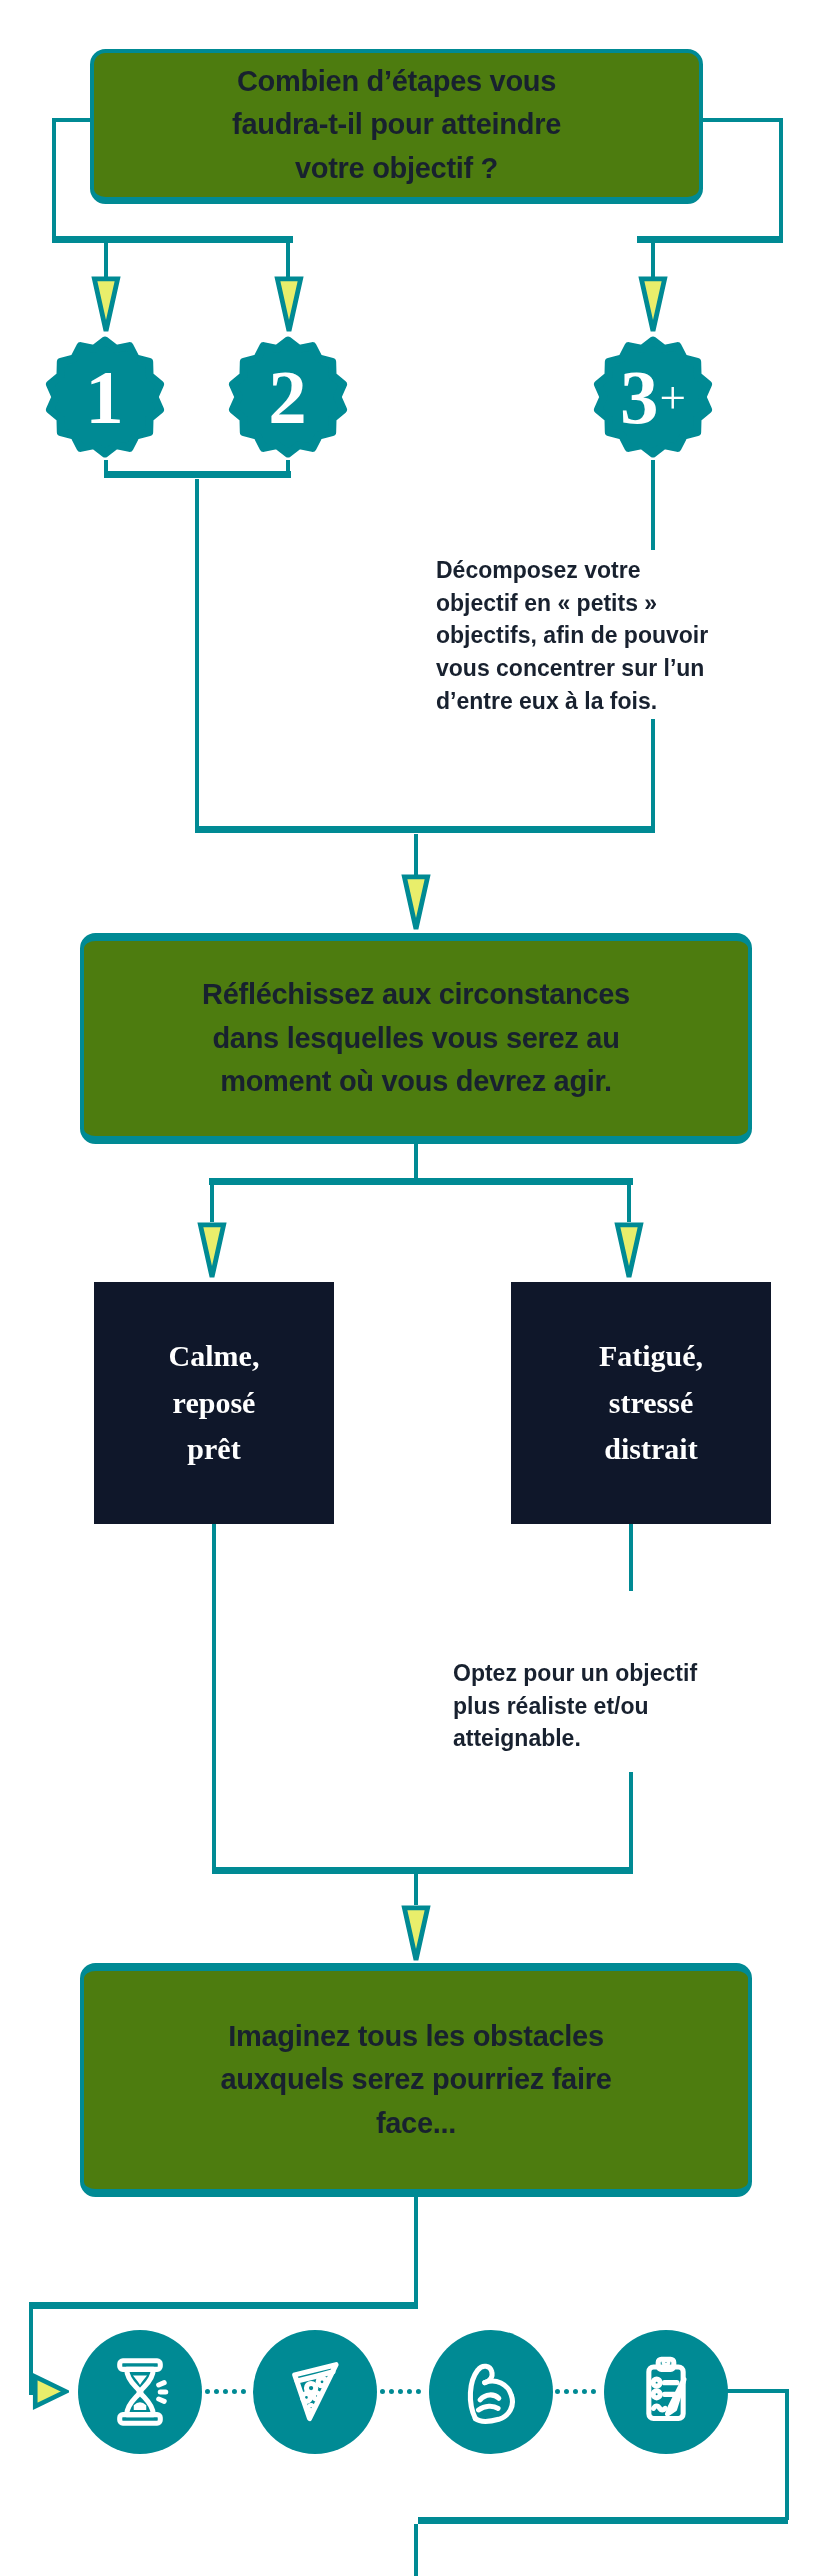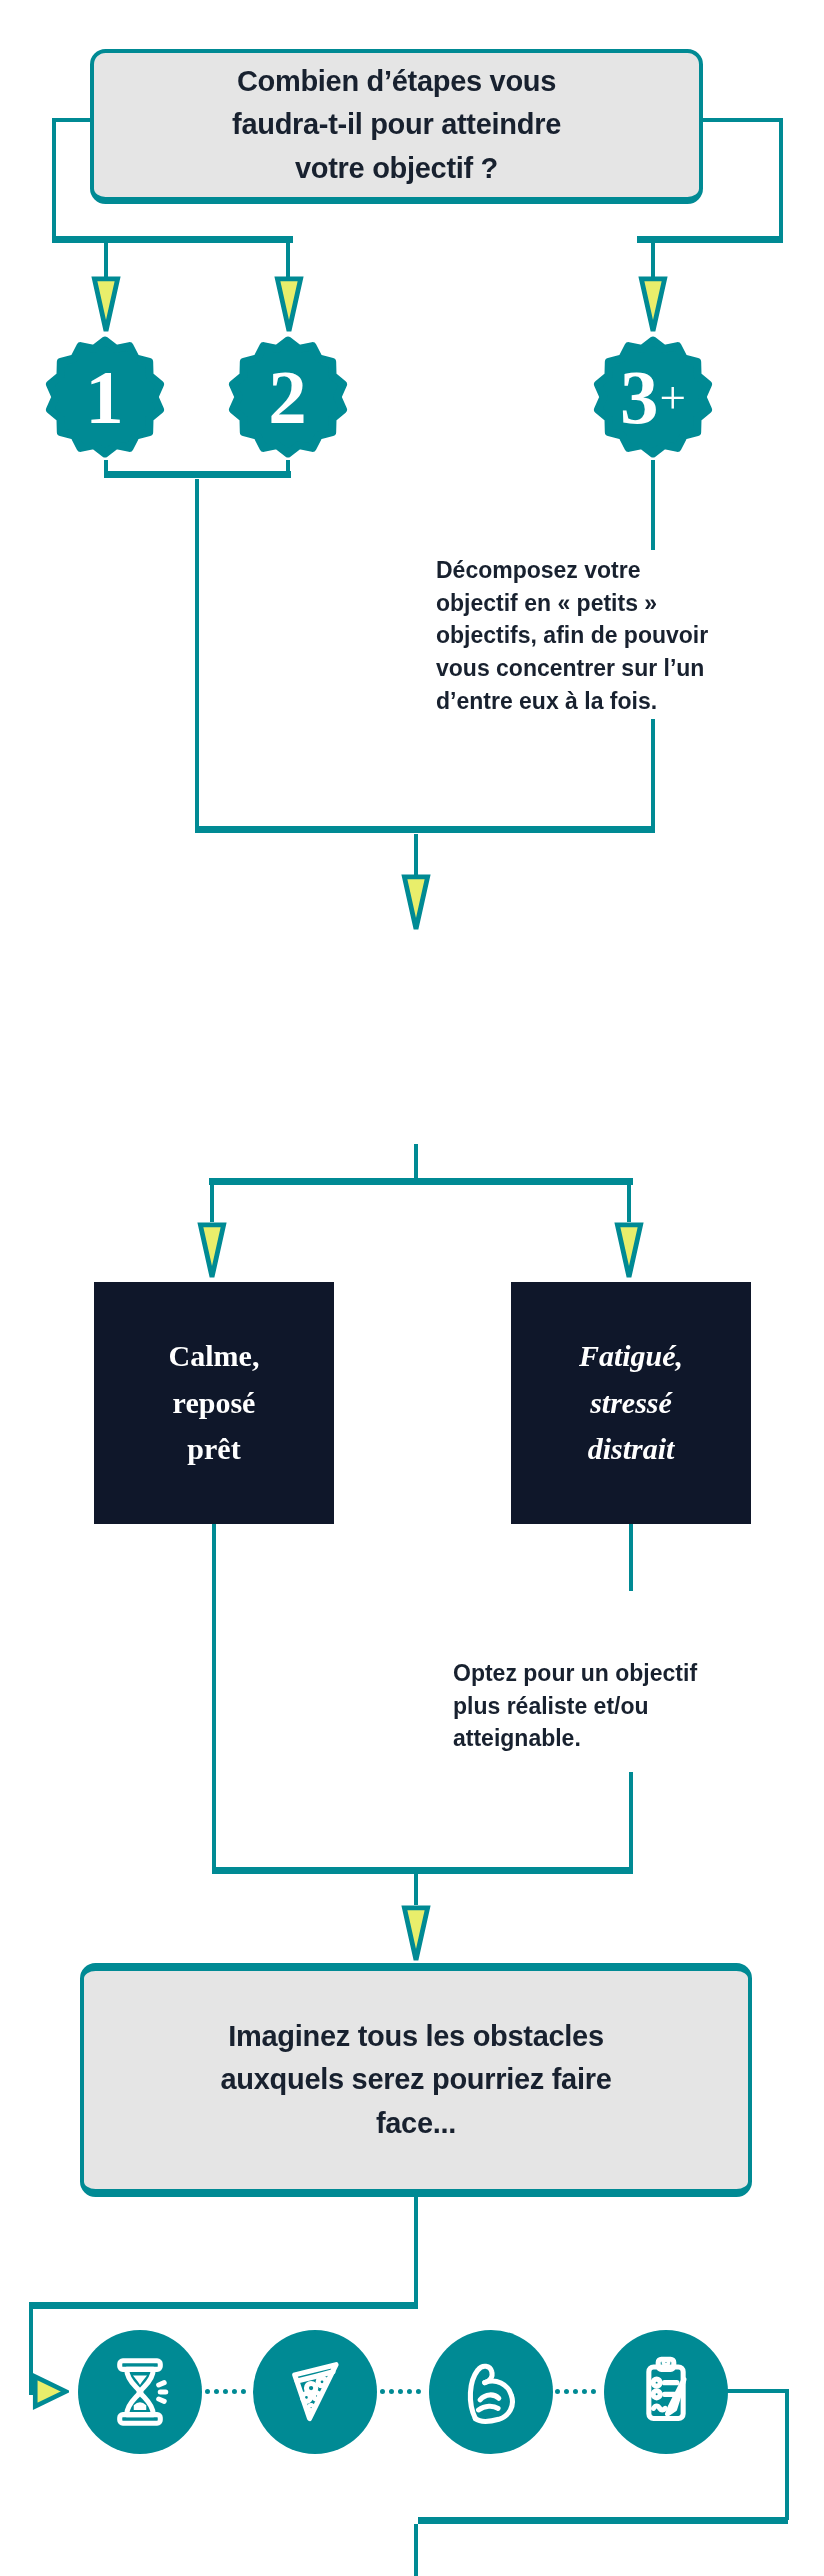--- a/index.html
+++ b/index.html
@@ -4,21 +4,21 @@
 <style>
   html,body{margin:0;padding:0;background:#ffffff;}
   #canvas{position:relative;width:824px;height:3400px;background:#ffffff;overflow:hidden;
           font-family:"Liberation Sans","DejaVu Sans",sans-serif;}
   
   .vl,.hl,.hb{position:absolute;background:#008a94;}
   .vl{width:3.6px;}
   .hl{height:3.6px;}
   .hb{height:7.2px;}
   
-  .qbox{position:absolute;box-sizing:border-box;background:#e5e5e5;border:4.6px solid #008a94;
+  .qbox{position:absolute;box-sizing:border-box;background:#4d7c0f;border:4.6px solid #008a94;
         border-top-width:8.2px;border-bottom-width:8.2px;border-radius:15.5px;
         display:flex;align-items:center;justify-content:center;text-align:center;z-index:2;}
   .qbox.firstbox{border-top-width:4.6px;border-bottom-width:7.2px;}
   .qtext{font-weight:bold;font-size:29px;line-height:1.5;letter-spacing:-0.3px;color:#18212f;
          white-space:pre-line;}
   
   .note{position:absolute;font-weight:bold;font-size:23px;line-height:1.42;color:#18212f;
         white-space:pre-line;z-index:2;}
   
   .arrow{position:absolute;z-index:3;}
@@ -30,21 +30,21 @@
   .badge-label{position:absolute;left:0;top:0;width:126px;height:126px;display:flex;
                align-items:center;justify-content:center;color:#fff;
                font-family:"Liberation Serif","DejaVu Serif",serif;font-weight:bold;
                font-size:77px;line-height:1;}
   .badge-suffix{font-size:47px;font-weight:normal;margin-left:1px;}
   
   .fillbox{position:absolute;background:#0f172a;color:#ffffff;display:flex;align-items:center;
            justify-content:center;text-align:center;white-space:pre-line;z-index:2;
            font-family:"Liberation Serif","DejaVu Serif",serif;font-weight:bold;}
   .statebox{font-size:30px;line-height:1.55;}
-  .statebox.it{font-style:italic;}
+  .statebox.it{padding-left:20px;}
   
   .circle{position:absolute;width:124px;height:124px;border-radius:50%;background:#008a94;
           display:flex;align-items:center;justify-content:center;z-index:2;}
   .circle svg{width:78px;height:78px;stroke:#ffffff;stroke-width:6.5;fill:none;
               stroke-linecap:round;stroke-linejoin:round;}
   .circle .fillwhite{fill:#ffffff;stroke:none;}
   
   .dots-h{position:absolute;height:0;border-top:5.7px dotted #008a94;z-index:1;}
 </style>
 </head>
@@ -119,20 +119,25 @@
 vous concentrer sur l’un
 d’entre eux à la fois.</div>
   <div class="vl" style="left:651px;top:719px;height:108px;"></div>
 
   <div class="hb" style="left:195px;top:826px;width:460px;"></div>
   <div class="vl" style="left:414px;top:834px;height:42px;"></div>
   <svg class="arrow" style="left:401px;top:874px;" width="30" height="58" viewBox="0 0 60 120">
       <polygon points="6,6 54,6 30,114"></polygon>
     </svg>
 
+  <div class="qbox" style="left:80px;top:933px;width:672px;height:211px;">
+    <div class="qtext">Réfléchissez aux circonstances
+dans lesquelles vous serez au
+moment où vous devrez agir.</div>
+  </div>
 
   <div class="vl" style="left:414px;top:1144px;height:34px;"></div>
   <div class="hb" style="left:209px;top:1178px;width:424px;"></div>
   <div class="vl" style="left:210px;top:1185px;height:37px;"></div>
   <div class="vl" style="left:627px;top:1185px;height:37px;"></div>
   <svg class="arrow" style="left:197px;top:1222px;" width="30" height="58" viewBox="0 0 60 120">
       <polygon points="6,6 54,6 30,114"></polygon>
     </svg>
   <svg class="arrow" style="left:614px;top:1222px;" width="30" height="58" viewBox="0 0 60 120">
       <polygon points="6,6 54,6 30,114"></polygon>

